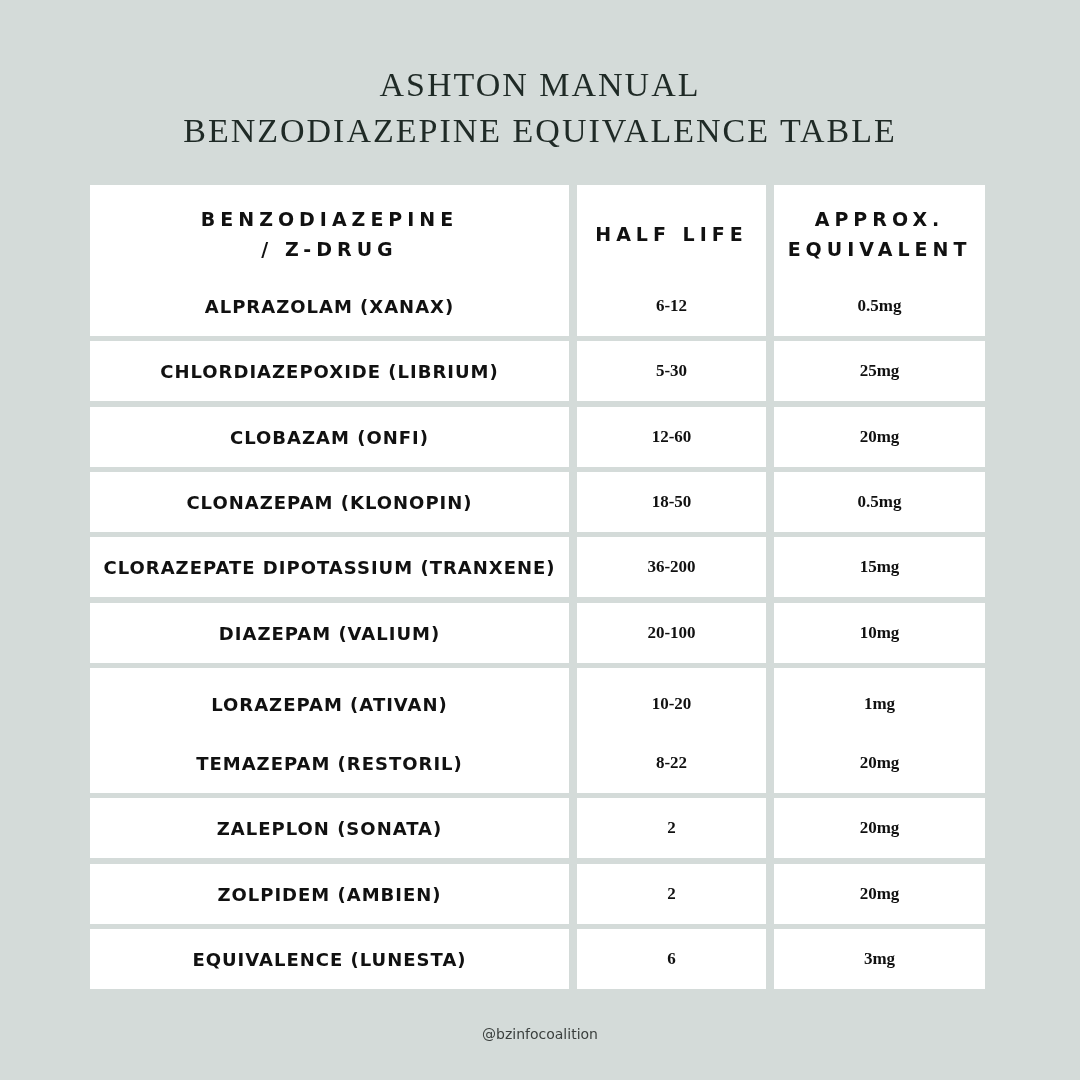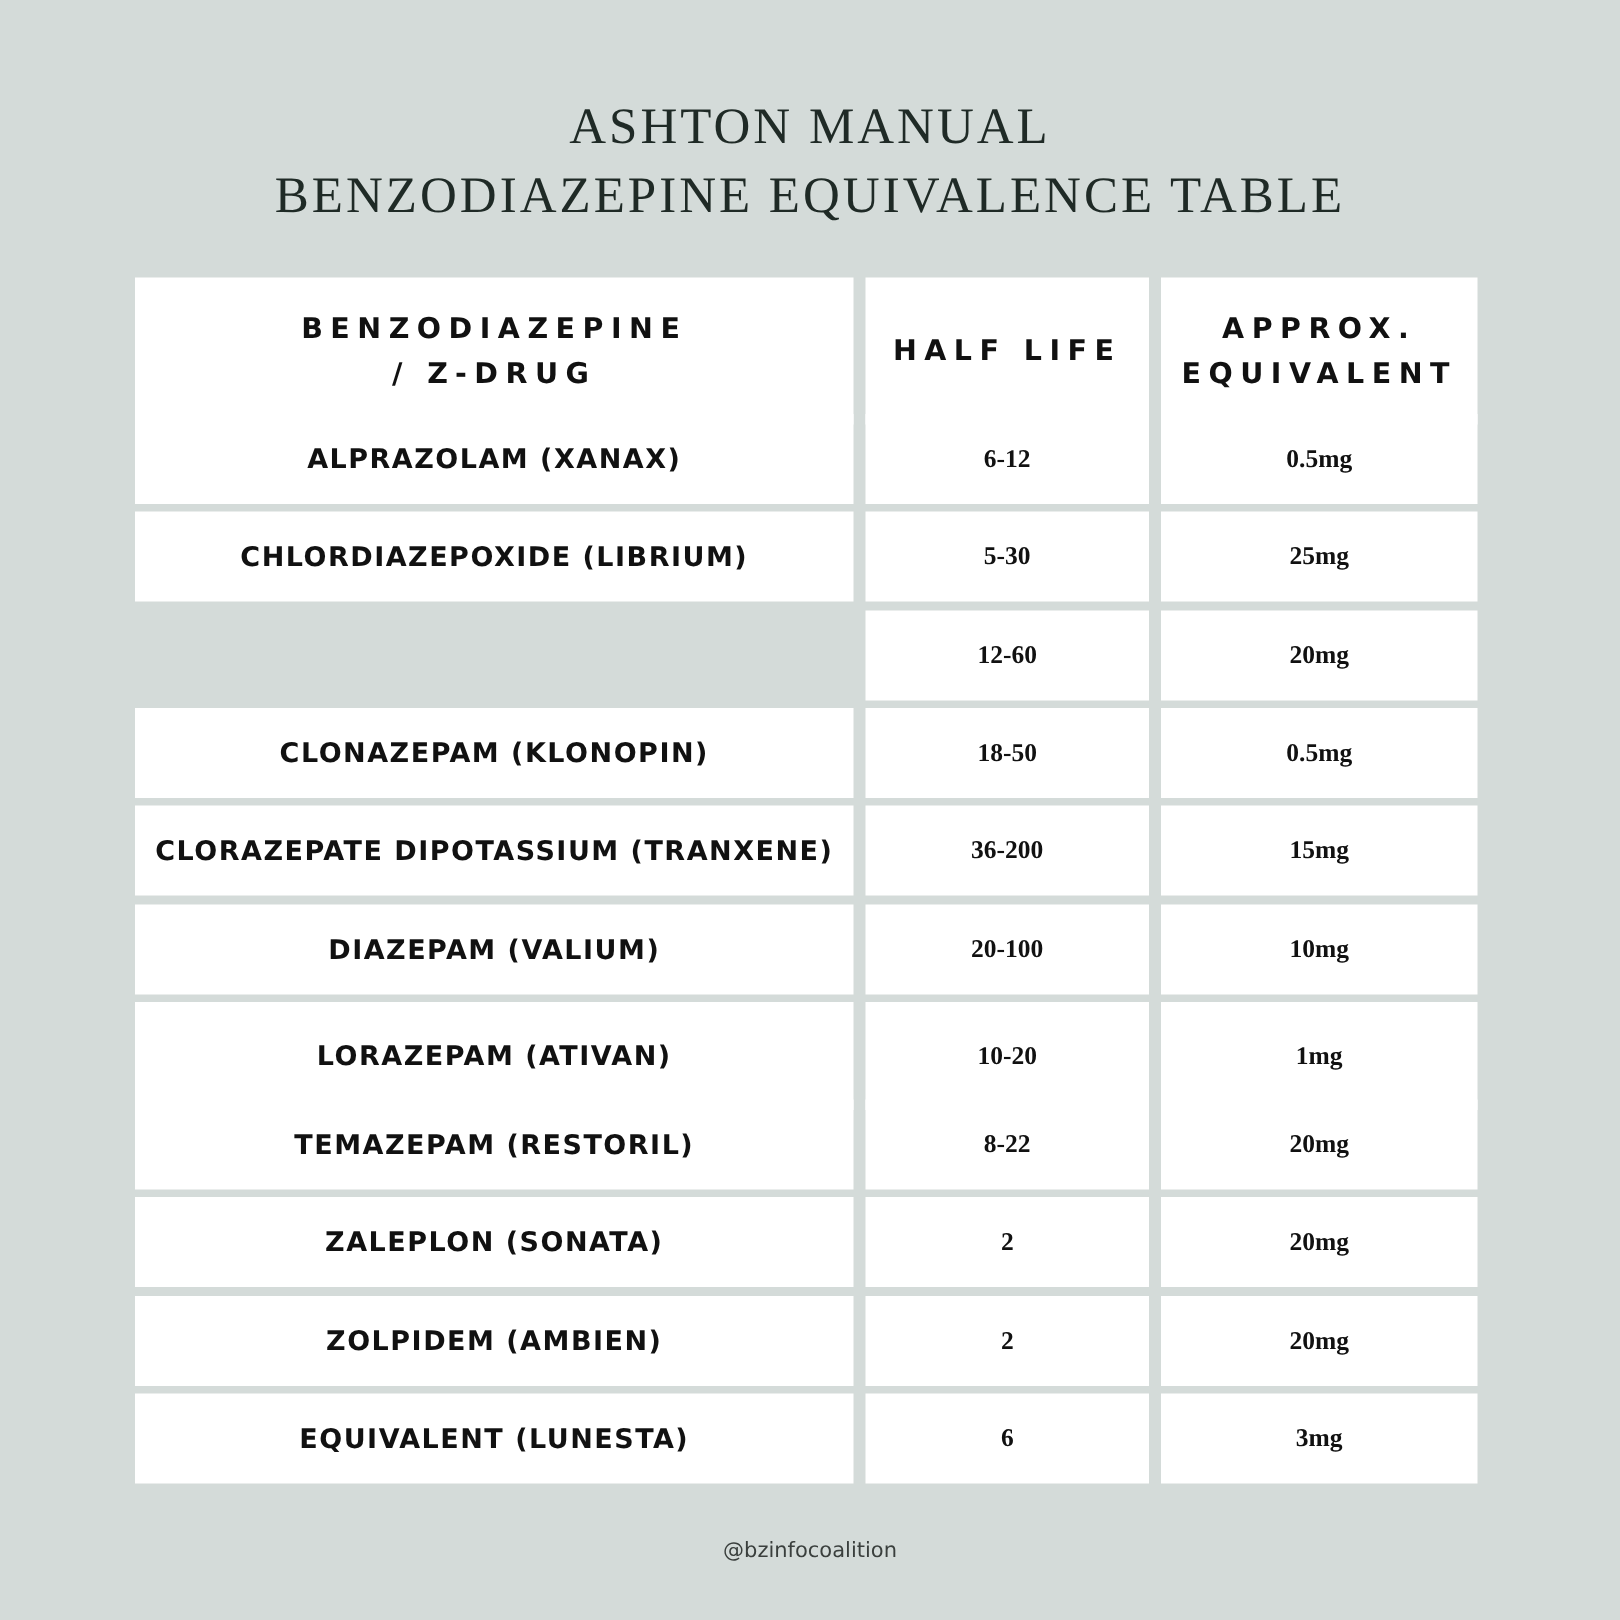--- a/index.html
+++ b/index.html
@@ -128,20 +128,23 @@
           <span>CHLORDIAZEPOXIDE (LIBRIUM)</span>
         </div>
         <div class="cell c2">
           <span>5-30</span>
         </div>
         <div class="cell c3">
           <span>25mg</span>
         </div>
       </div>
       <div class="row body-row" style="top: 222px; height: 60px;">
+        <div class="cell c1">
+          <span>CLOBAZAM (ONFI)</span>
+        </div>
         <div class="cell c2">
           <span>12-60</span>
         </div>
         <div class="cell c3">
           <span>20mg</span>
         </div>
       </div>
       <div class="row body-row" style="top: 287px; height: 60px;">
         <div class="cell c1">
           <span>CLONAZEPAM (KLONOPIN)</span>
@@ -214,21 +217,21 @@
         </div>
         <div class="cell c2">
           <span>2</span>
         </div>
         <div class="cell c3">
           <span>20mg</span>
         </div>
       </div>
       <div class="row body-row" style="top: 744px; height: 60px;">
         <div class="cell c1">
-          <span>EQUIVALENT (LUNESTA)</span>
+          <span>EQUIVALENCE (LUNESTA)</span>
         </div>
         <div class="cell c2">
           <span>6</span>
         </div>
         <div class="cell c3">
           <span>3mg</span>
         </div>
       </div>
     </div>
 </div>

